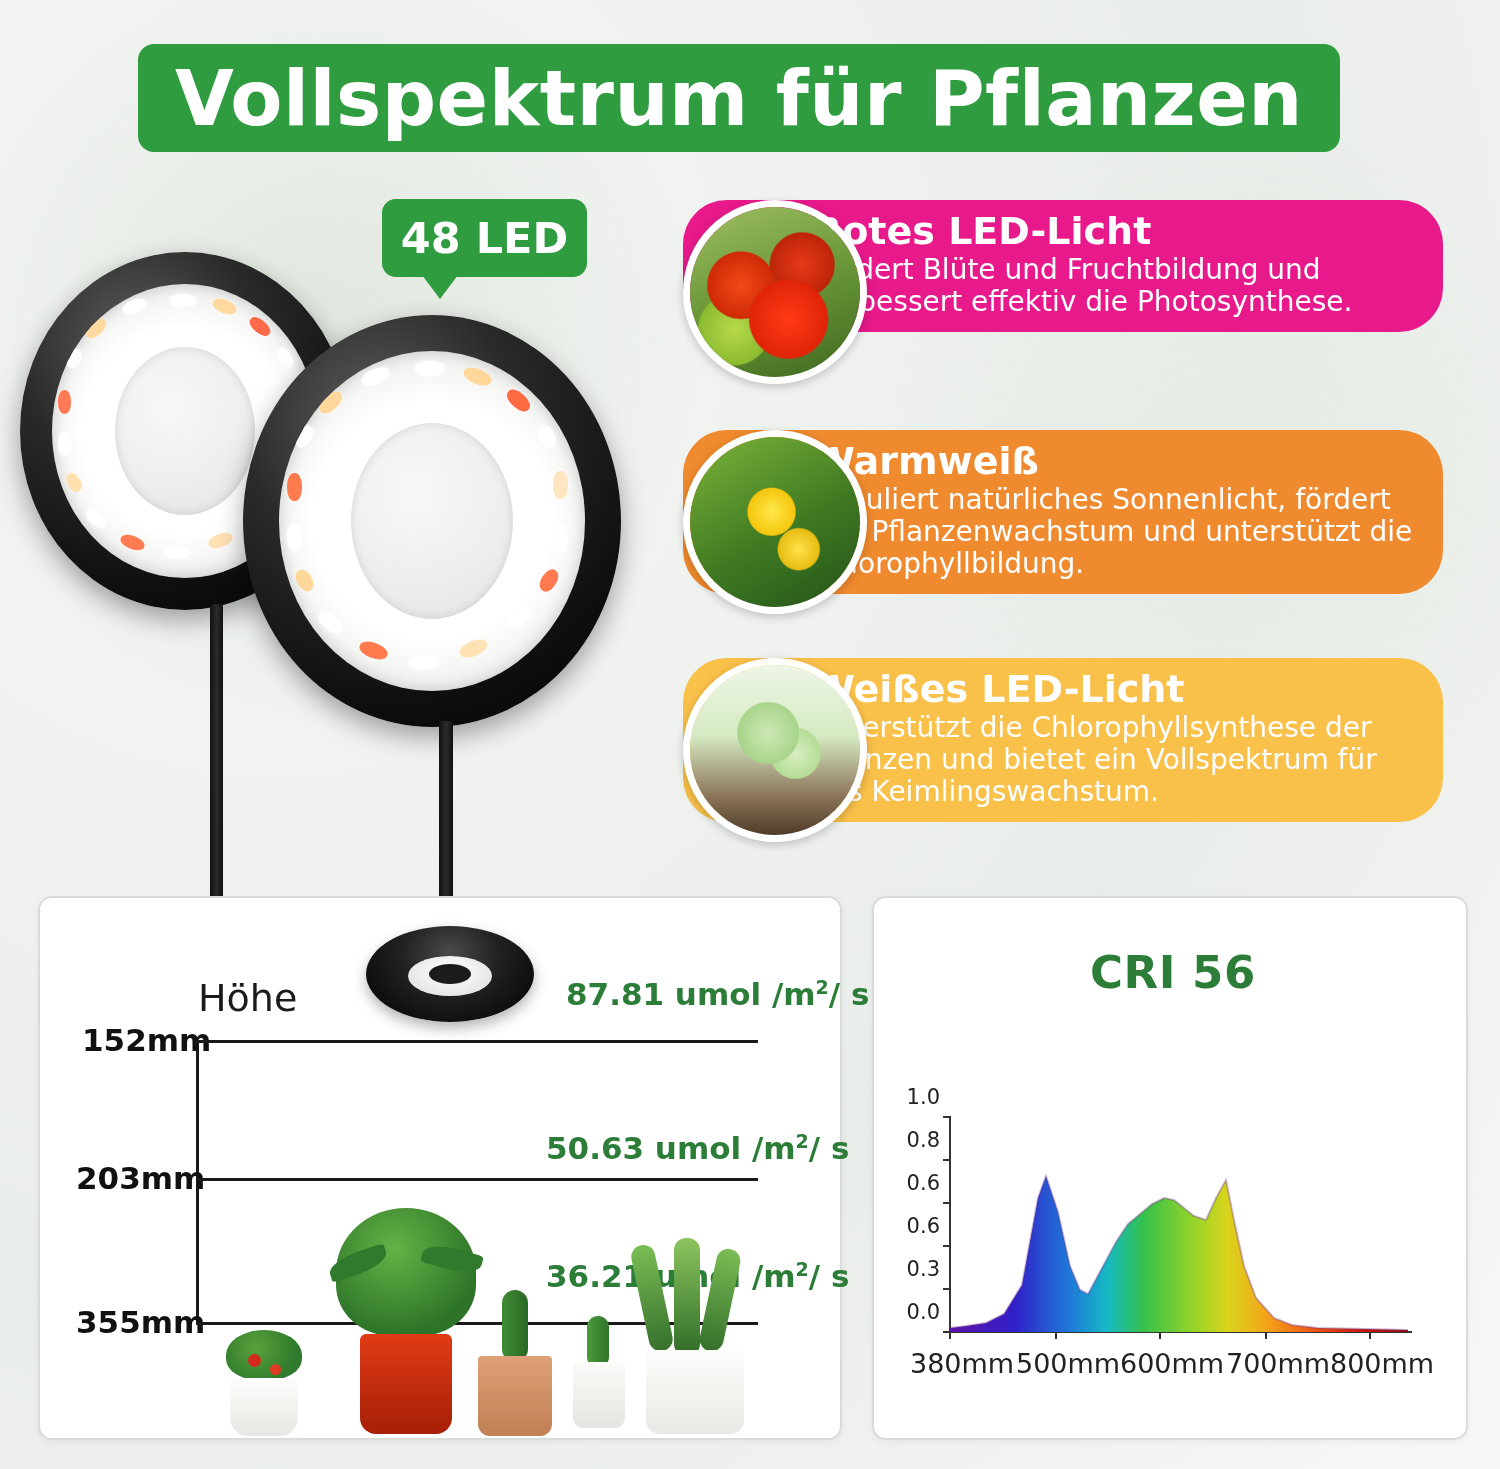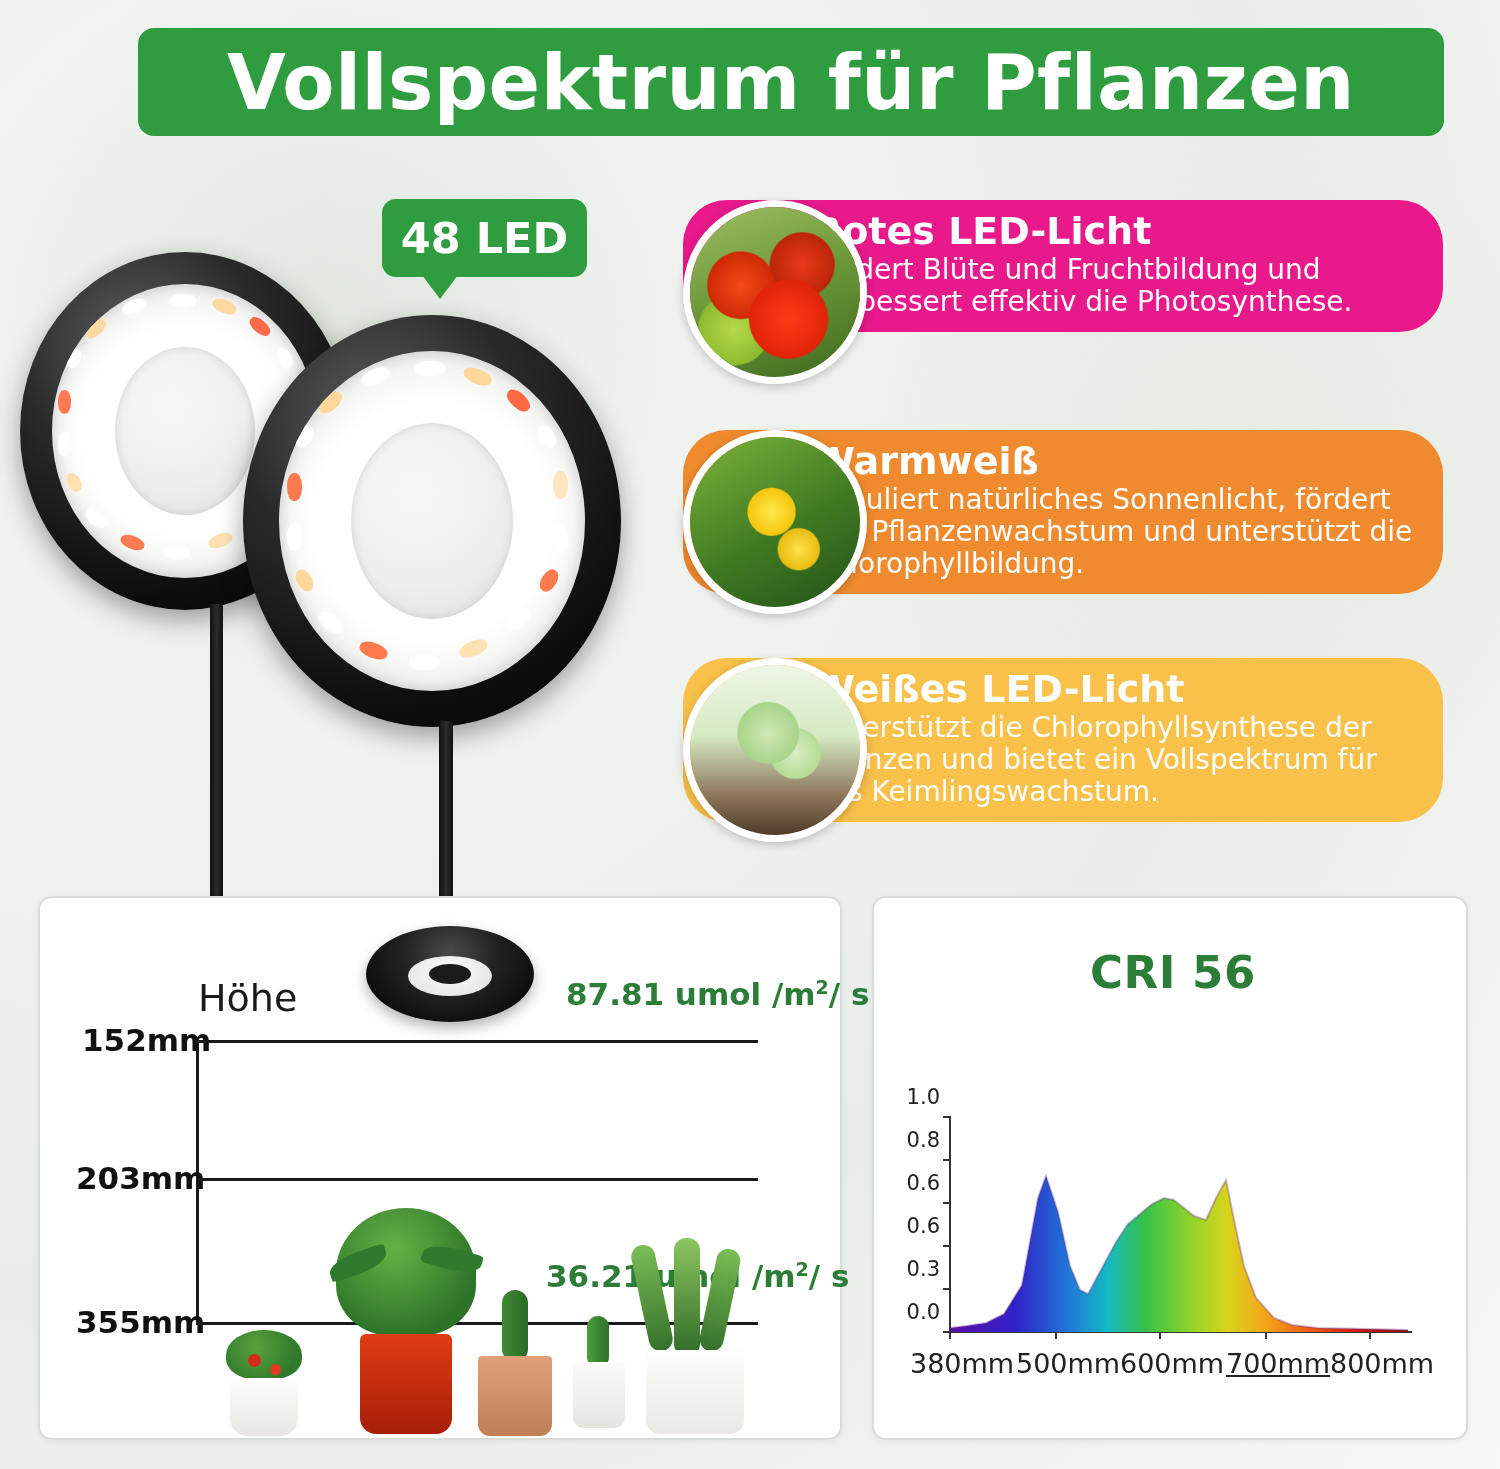--- a/index.html
+++ b/index.html
@@ -25,21 +25,21 @@
   }
   .bg-blur-b{
     position:absolute;right:-80px;top:120px;width:700px;height:700px;
     background:radial-gradient(circle,#e6ece3 0%, rgba(230,236,227,0) 70%);
     filter:blur(10px);z-index:0;
   }
   .stage{position:absolute;inset:0;z-index:2;}
 
   
   .title-band{
-    position:absolute;left:138px;top:28px;width:1306px;height:108px;
+    position:absolute;left:138px;top:44px;width:1202px;height:108px;
     background:#2e9c3f;border-radius:16px;
     display:flex;align-items:center;justify-content:center;
   }
   .title-band .title-text{
     color:#ffffff;font-size:76px;font-weight:bold;letter-spacing:.5px;
     white-space:nowrap;
   }
 
   
   .led-badge{
@@ -279,20 +279,23 @@
   <div class="v-axis" style="left:196px;top:1040px;height:283px;"></div>
 
   <div class="axis-lbl" style="left:82px;top:1022px;">152mm</div>
   <div class="level-line" style="left:196px;top:1040px;width:562px;"></div>
   <div class="umol" style="left:566px;top:976px;">
     <span>87.81 umol</span><span> /m<sup>2</sup>/ s</span>
   </div>
 
   <div class="axis-lbl" style="left:76px;top:1160px;">203mm</div>
   <div class="level-line" style="left:196px;top:1178px;width:562px;"></div>
+  <div class="umol" style="left:546px;top:1130px;">
+    <span>50.63 umol</span><span> /m<sup>2</sup>/ s</span>
+  </div>
 
   <div class="axis-lbl" style="left:76px;top:1304px;">355mm</div>
   <div class="level-line" style="left:196px;top:1322px;width:562px;"></div>
   <div class="umol" style="left:546px;top:1258px;">
     <span>36.21 umol</span><span> /m<sup>2</sup>/ s</span>
   </div>
 
   <div class="plant" style="left:208px;top:1330px;width:110px;height:110px;">
     <div style="position:absolute;left:18px;top:0;width:76px;height:50px;border-radius:50% 50% 42% 42%;background:radial-gradient(circle at 40% 35%,#5aa13c,#2f7a2c 70%);"></div>
     <div style="position:absolute;left:40px;top:24px;width:13px;height:13px;border-radius:50%;background:#d42b1c;"></div>
@@ -374,16 +377,16 @@
   <div class="spec-y" style="left:900px;top:1300px;">0.0</div>
   <div class="spec-y" style="left:900px;top:1257px;">0.3</div>
   <div class="spec-y" style="left:900px;top:1214px;">0.6</div>
   <div class="spec-y" style="left:900px;top:1171px;">0.6</div>
   <div class="spec-y" style="left:900px;top:1128px;">0.8</div>
   <div class="spec-y" style="left:900px;top:1085px;">1.0</div>
 
   <div class="spec-x" style="left:910px;top:1348px;width:80px;">380mm</div>
   <div class="spec-x" style="left:1016px;top:1348px;width:80px;">500mm</div>
   <div class="spec-x" style="left:1120px;top:1348px;width:80px;">600mm</div>
-  <div class="spec-x" style="left:1226px;top:1348px;width:80px;text-decoration:underline;">700mm</div>
+  <div class="spec-x" style="left:1226px;top:1348px;width:80px;">700mm</div>
   <div class="spec-x" style="left:1330px;top:1348px;width:80px;">800mm</div>
 
 </div>
 
 </body></html>

